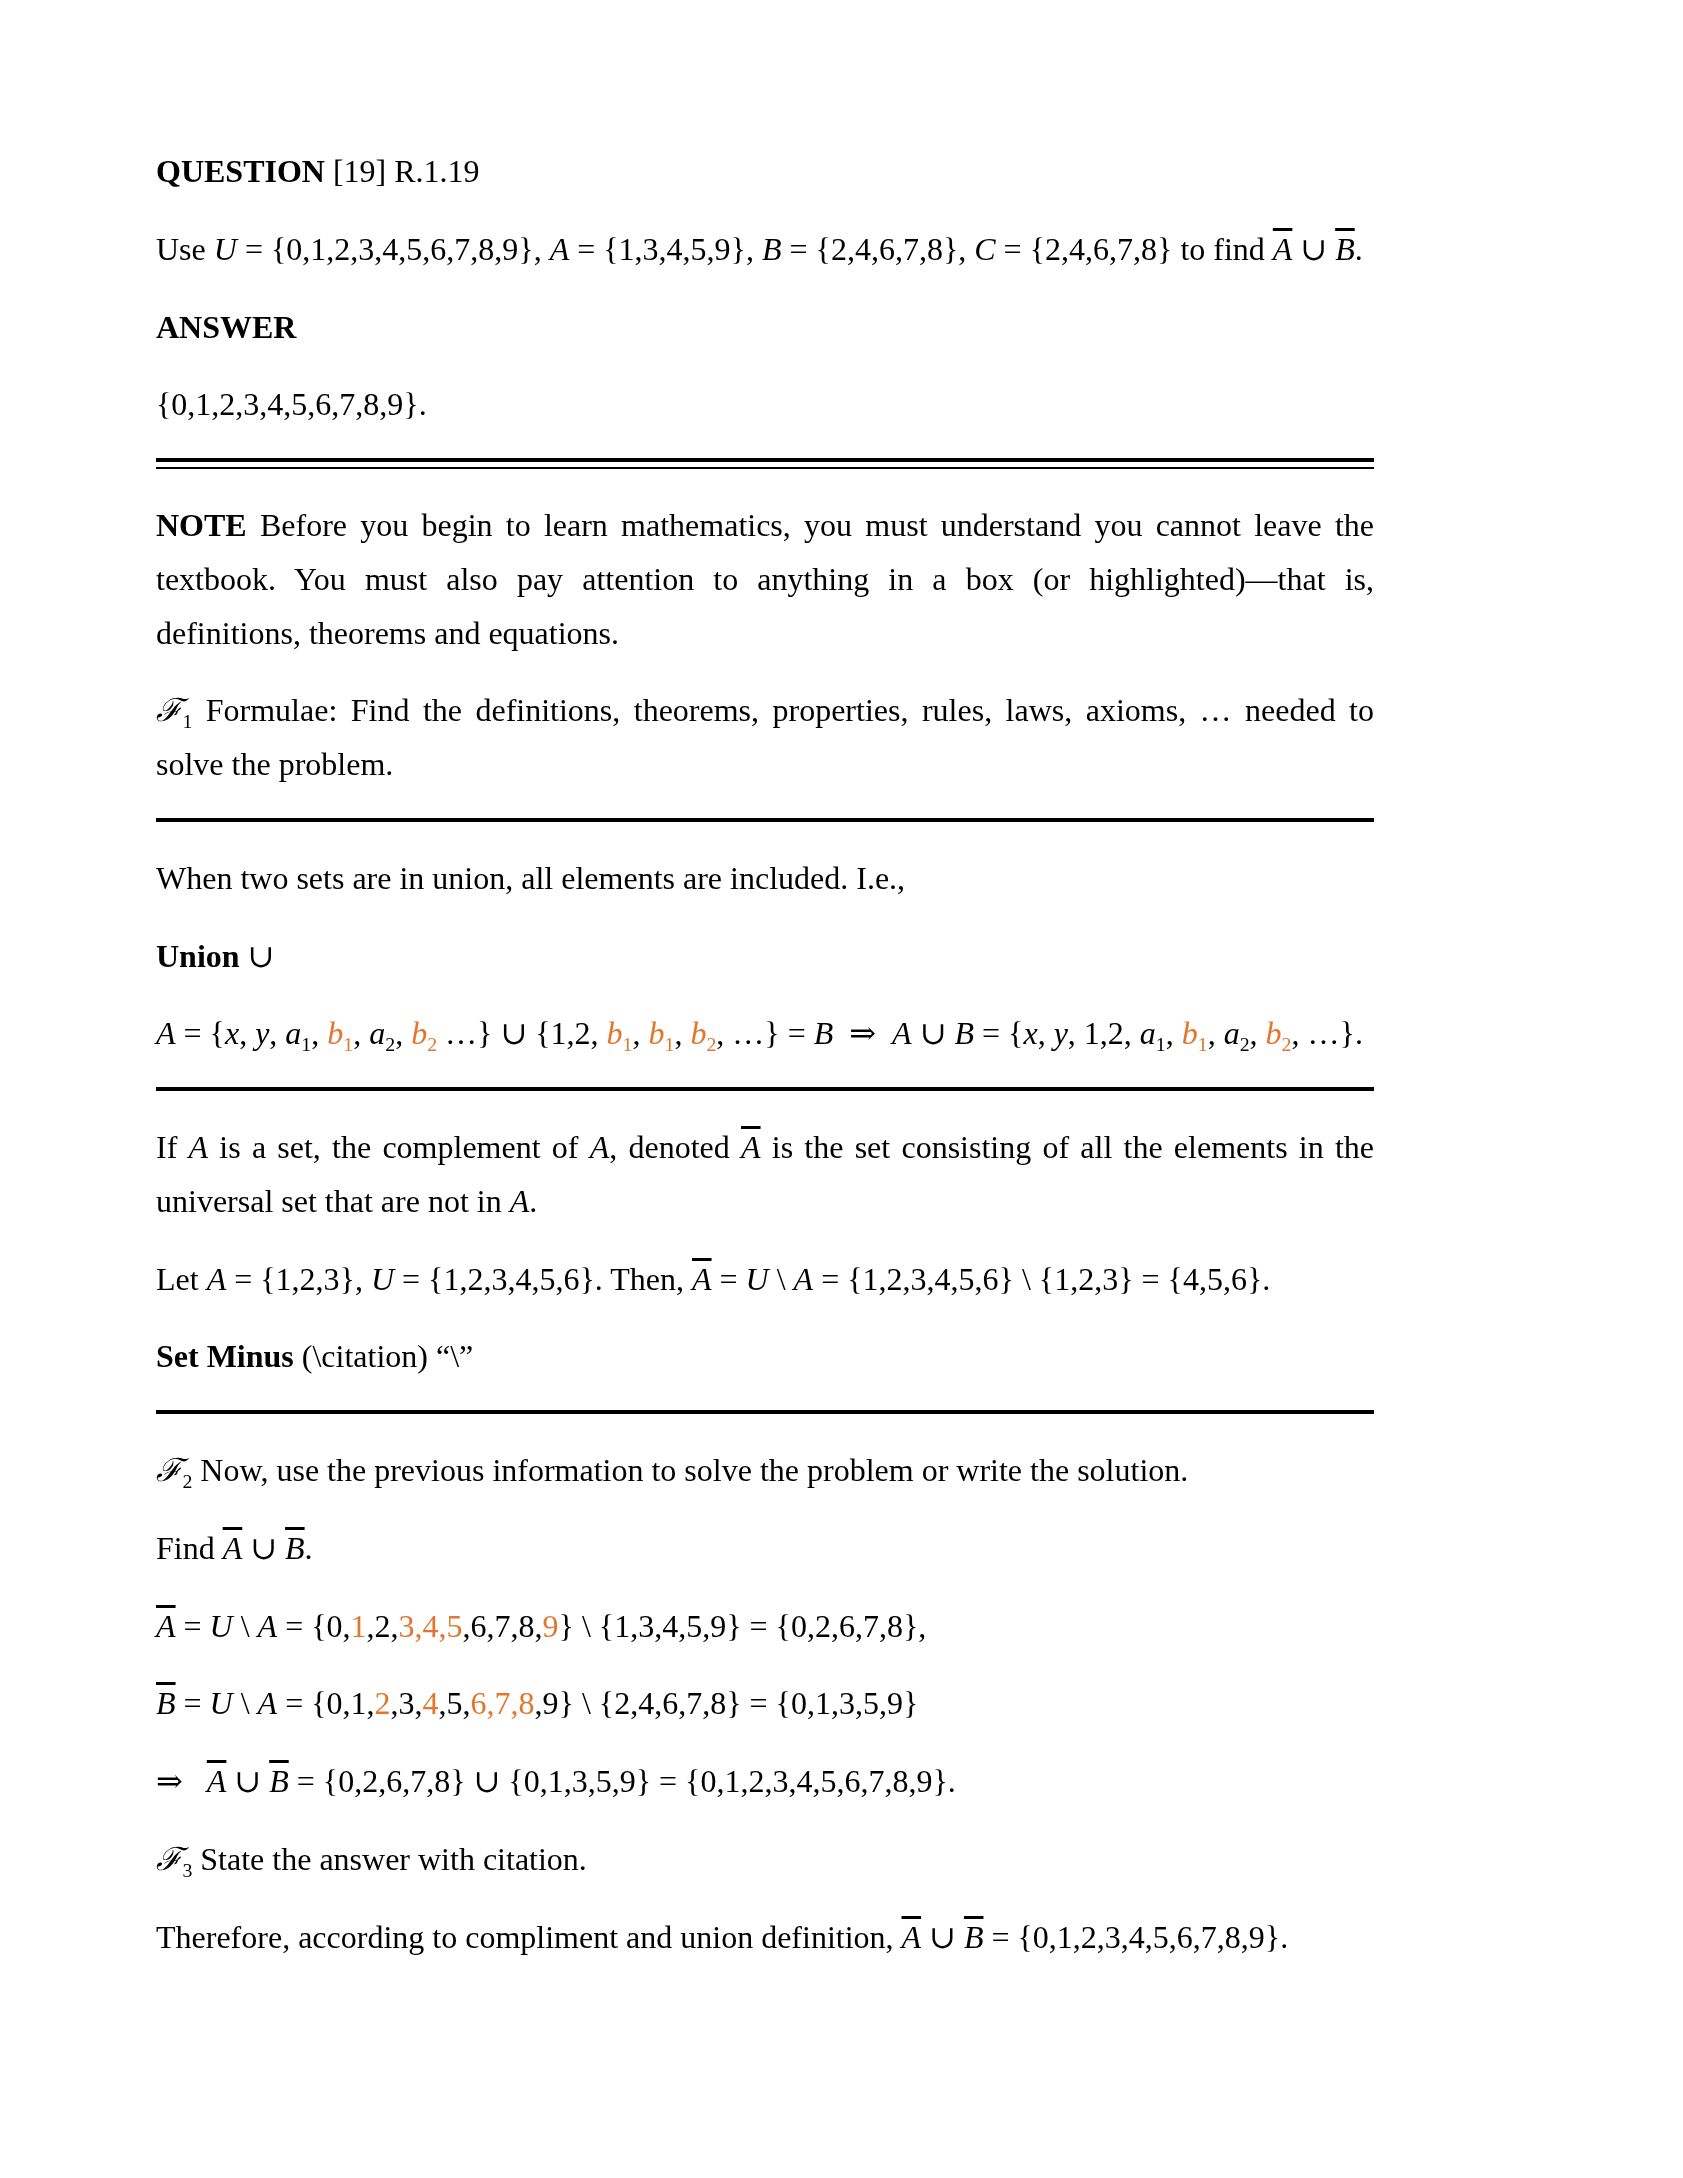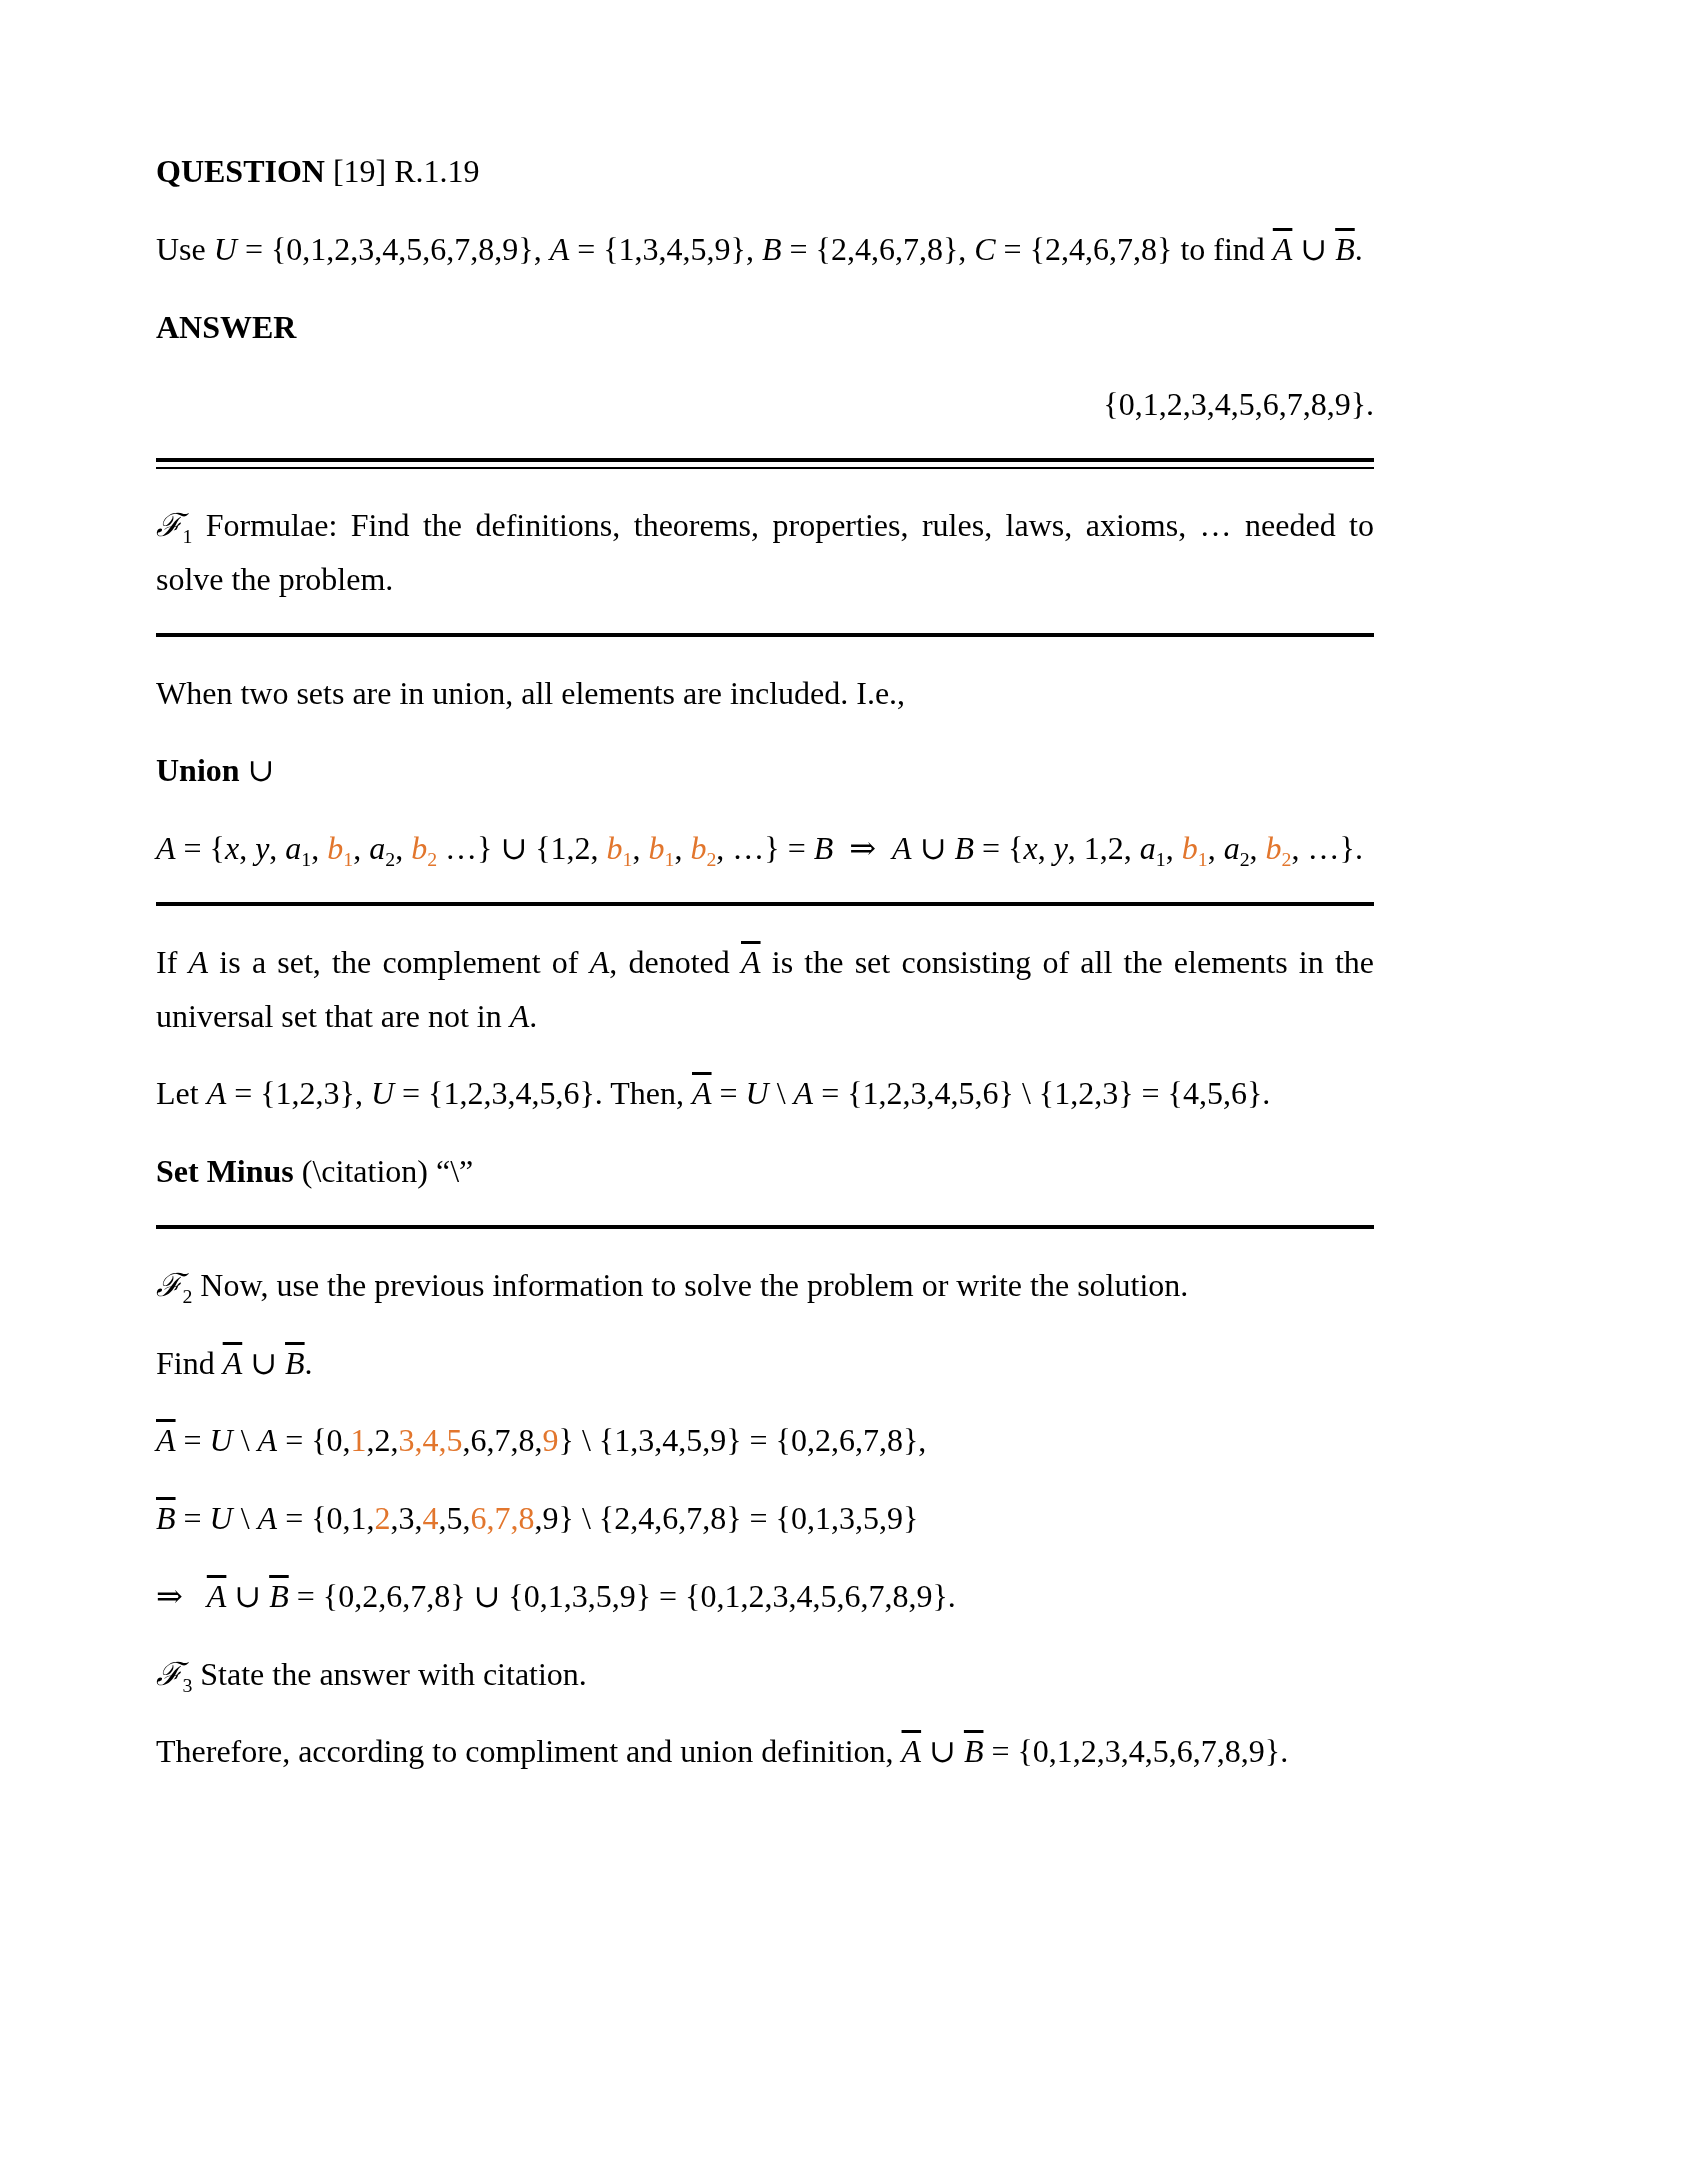--- a/index.html
+++ b/index.html
@@ -10,21 +10,21 @@
     font-size:32px;line-height:1.68;
     box-sizing:border-box;overflow:hidden;
   }
   .page{
     box-sizing:border-box;
     width:1473px;height:2178px;
     padding:145px 99px 0 156px;
   }
   p{margin:0 0 24px 0;}
   .justify{text-align:justify;}
-  .center{text-align:right;}
+  .center{text-align:left;}
   .eq{white-space:pre-wrap;}
   .b{font-weight:bold;}
   .i{font-style:italic;}
   .ov{text-decoration:overline;}
   .or{color:var(--orange,#E2762D);}
   sub{font-size:0.62em;line-height:0;}
   sub.or{color:var(--orange,#E2762D);}
   .rule{
     border:none;height:0;
     border-top:4px solid #000;
@@ -45,20 +45,21 @@
   <p><span class="b">QUESTION</span><span> [19] R.1.19</span></p>
 
   <p><span>Use </span><span class="i">U</span><span> = {0,1,2,3,4,5,6,7,8,9}, </span><span class="i">A</span><span> = {1,3,4,5,9}, </span><span class="i">B</span><span> = {2,4,6,7,8}, </span><span class="i">C</span><span> = {2,4,6,7,8} to find </span><span class="i ov">A</span><span> ∪ </span><span class="i ov">B</span><span>.</span></p>
 
   <p class="b">ANSWER</p>
 
   <p class="center">{0,1,2,3,4,5,6,7,8,9}.</p>
 
   <hr class="double-rule">
 
+  <p class="justify"><span class="b">NOTE</span><span> Before you begin to learn mathematics, you must understand you cannot leave the textbook. You must also pay attention to anything in a box (or highlighted)—that is, definitions, theorems and equations.</span></p>
 
   <p class="justify"><span class="i">ℱ</span><sub class="sub">1</sub><span> Formulae: Find the definitions, theorems, properties, rules, laws, axioms, … needed to solve the problem.</span></p>
 
   <hr class="rule">
 
   <p>When two sets are in union, all elements are included. I.e.,</p>
 
   <p><span class="b">Union</span><span> ∪</span></p>
 
   <p class="eq"><span class="i">A</span><span> = {</span><span class="i">x</span><span>, </span><span class="i">y</span><span>, </span><span class="i">a</span><sub class="sub">1</sub><span>, </span><span class="i or">b</span><sub class="sub or">1</sub><span>, </span><span class="i">a</span><sub class="sub">2</sub><span>, </span><span class="i or">b</span><sub class="sub or">2</sub><span> …} ∪ {1,2, </span><span class="i or">b</span><sub class="sub or">1</sub><span>, </span><span class="i or">b</span><sub class="sub or">1</sub><span>, </span><span class="i or">b</span><sub class="sub or">2</sub><span>, …} = </span><span class="i">B</span><span>  ⇒  </span><span class="i">A</span><span> ∪ </span><span class="i">B</span><span> = {</span><span class="i">x</span><span>, </span><span class="i">y</span><span>, 1,2, </span><span class="i">a</span><sub class="sub">1</sub><span>, </span><span class="i or">b</span><sub class="sub or">1</sub><span>, </span><span class="i">a</span><sub class="sub">2</sub><span>, </span><span class="i or">b</span><sub class="sub or">2</sub><span>, …}.</span></p>

